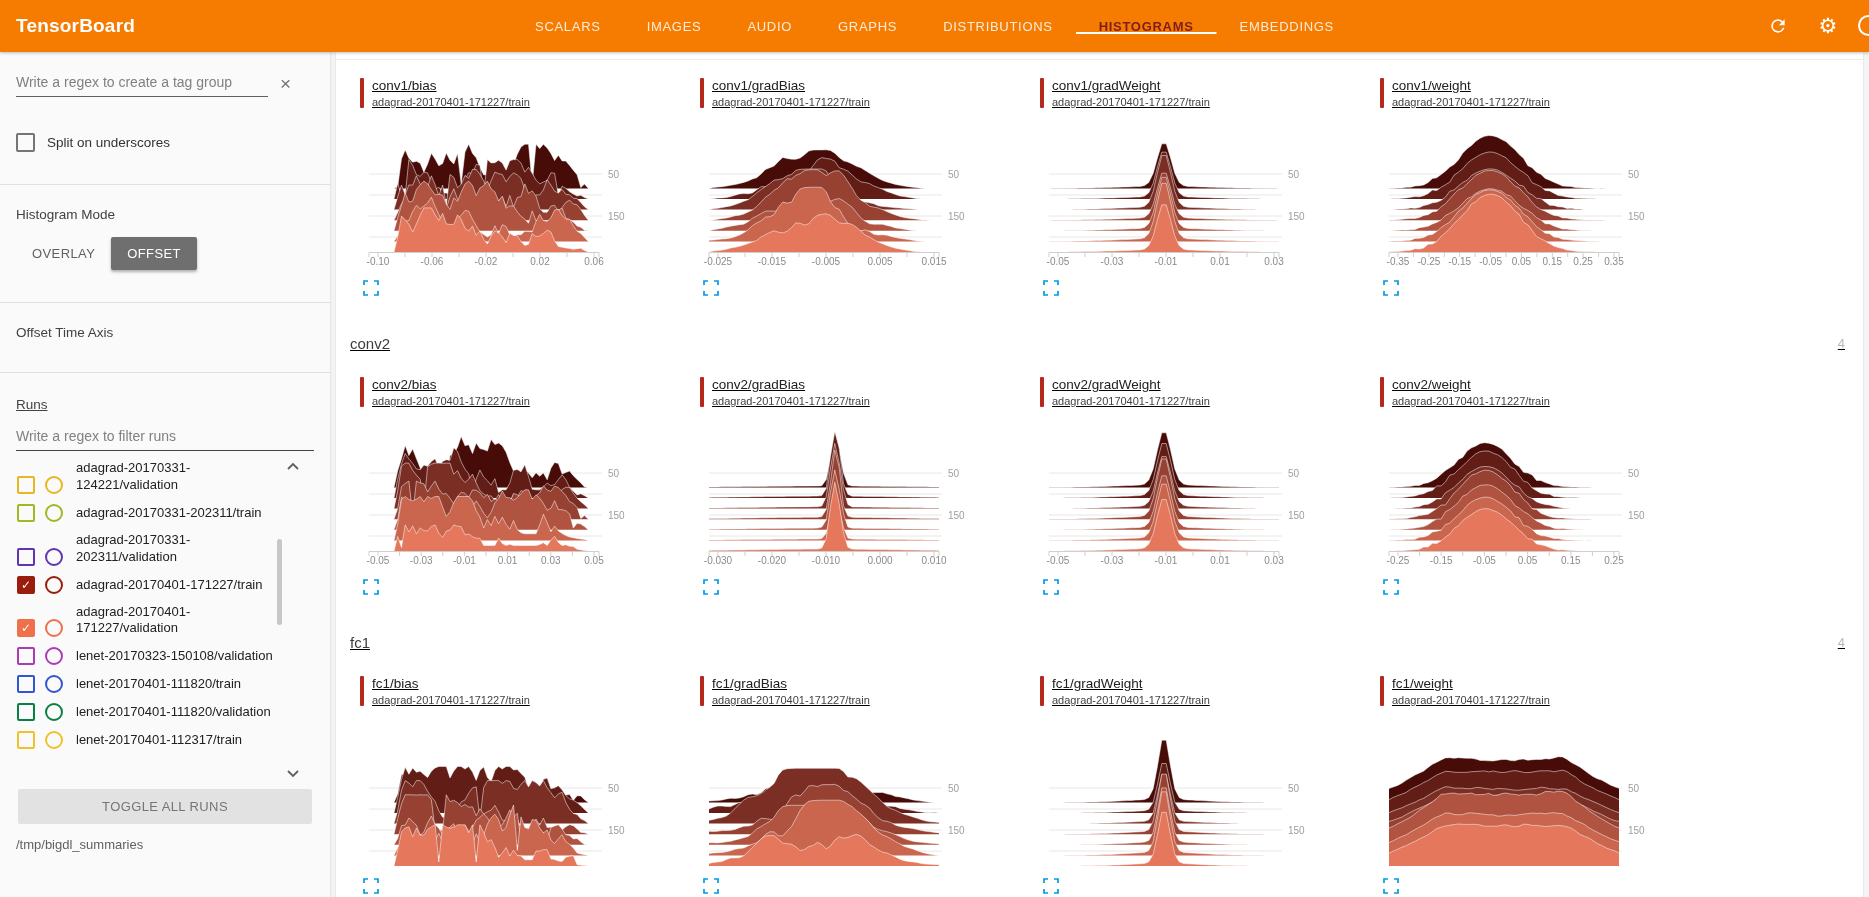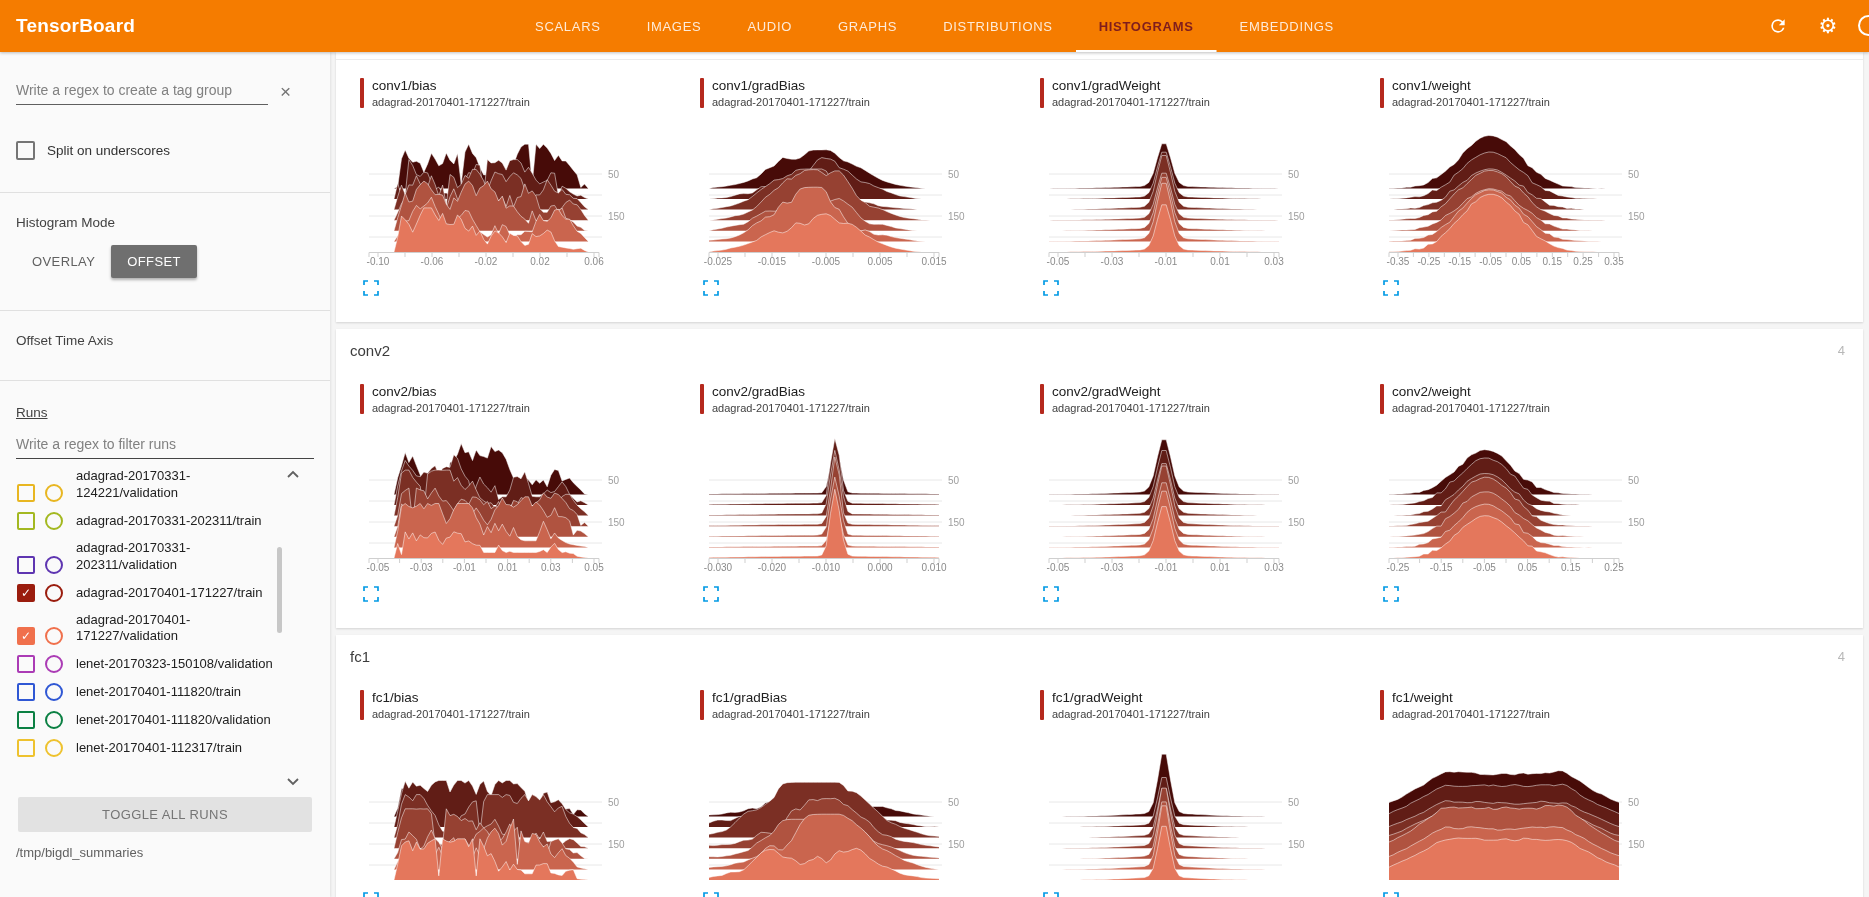--- a/index.html
+++ b/index.html
@@ -9,36 +9,36 @@
     font-family:"Liberation Sans","DejaVu Sans",sans-serif;
     -webkit-font-smoothing:antialiased;
   }
   
   .toolbar{
     position:absolute;top:0;left:0;right:0;height:52px;
     background:#f57c00;color:#fff;display:flex;align-items:center;z-index:20;
     box-shadow:0 1px 3px rgba(0,0,0,.25);
   }
   .tb-title{font-size:19px;font-weight:bold;margin-left:16px;letter-spacing:.2px;}
-  .tabs{position:absolute;left:50%;transform:translateX(-50%);display:flex;height:52px;}
+  .tabs{position:absolute;left:50%;transform:translateX(-50%);display:flex;height:52px;align-items:center;}
   .tab{
     display:flex;align-items:center;padding:0 23px;font-size:13px;letter-spacing:.7px;
     color:rgba(255,255,255,.85);cursor:pointer;white-space:nowrap;
   }
   .tab.active{color:#7f1d1d;box-shadow:inset 0 -2px 0 #fff;font-weight:bold;}
   .toolbar-icons{margin-left:auto;display:flex;align-items:center;gap:28px;margin-right:30px;}
   .tbicon{width:22px;height:22px;display:flex;align-items:center;justify-content:center;cursor:pointer;}
   .gear-glyph{font-size:21px;line-height:1;font-family:"DejaVu Sans",sans-serif;}
   .help-clip{
     position:absolute;right:-10px;top:15px;width:21px;height:21px;border:2px solid #fff;
     border-radius:50%;box-sizing:border-box;
   }
   
   .sidebar{
-    position:absolute;top:52px;left:0;width:330px;bottom:0;background:#fafafa;z-index:10;
+    position:absolute;top:44px;left:0;width:330px;bottom:0;background:#fafafa;z-index:10;
     box-shadow:1px 0 2px rgba(0,0,0,.08);
   }
   .tag-row{margin:26px 16px 0 16px;display:flex;align-items:center;}
   .line-input{
     border:none;outline:none;background:transparent;border-bottom:1px solid #5f5f5f;
     font-size:14px;color:#212121;padding:4px 0 6px 0;width:252px;
     font-family:"Liberation Sans","DejaVu Sans",sans-serif;
   }
   .line-input::placeholder{color:#818181;}
   .clear-x{margin-left:12px;color:#757575;font-size:19px;cursor:pointer;line-height:1;}
@@ -73,21 +73,21 @@
     display:block;margin:4px 18px 0 18px;width:calc(100% - 36px);background:#e2e2e2;color:#757575;
     font-family:inherit;font-size:13px;letter-spacing:.4px;border:none;border-radius:2px;
     padding:10px 0;text-align:center;cursor:pointer;
   }
   .logdir{margin:13px 16px 0 16px;font-size:13px;color:#616161;}
   
   .main{
     position:absolute;left:331px;top:52px;right:0;bottom:0;overflow:hidden;
     background:#f5f5f5;padding:0 6px 0 5px;box-sizing:border-box;
   }
-  .group-card{background:#fff;box-shadow:0 1px 2px rgba(0,0,0,.14);margin-bottom:7px;}
+  .group-card{background:#fff;box-shadow:0 1px 2px rgba(0,0,0,.14);margin-bottom:0;text-decoration:underline;}
   .cropped-header{height:7px;border-bottom:1px solid #ececec;}
   .group-header{
     display:flex;justify-content:space-between;align-items:center;
     padding:13px 18px 7px 14px;font-size:15px;color:#3c3c3c;
   }
   .group-count{color:#b8b8b8;font-size:13px;}
   .charts-row{display:flex;padding:0 0 26px 2px;}
   .chart-card{width:340px;flex:none;padding:18px 0 0 22px;box-sizing:border-box;}
   .chart-title-row{display:flex;align-items:stretch;}
   .run-color-bar{width:4px;border-radius:1px;margin-right:8px;flex:none;}

